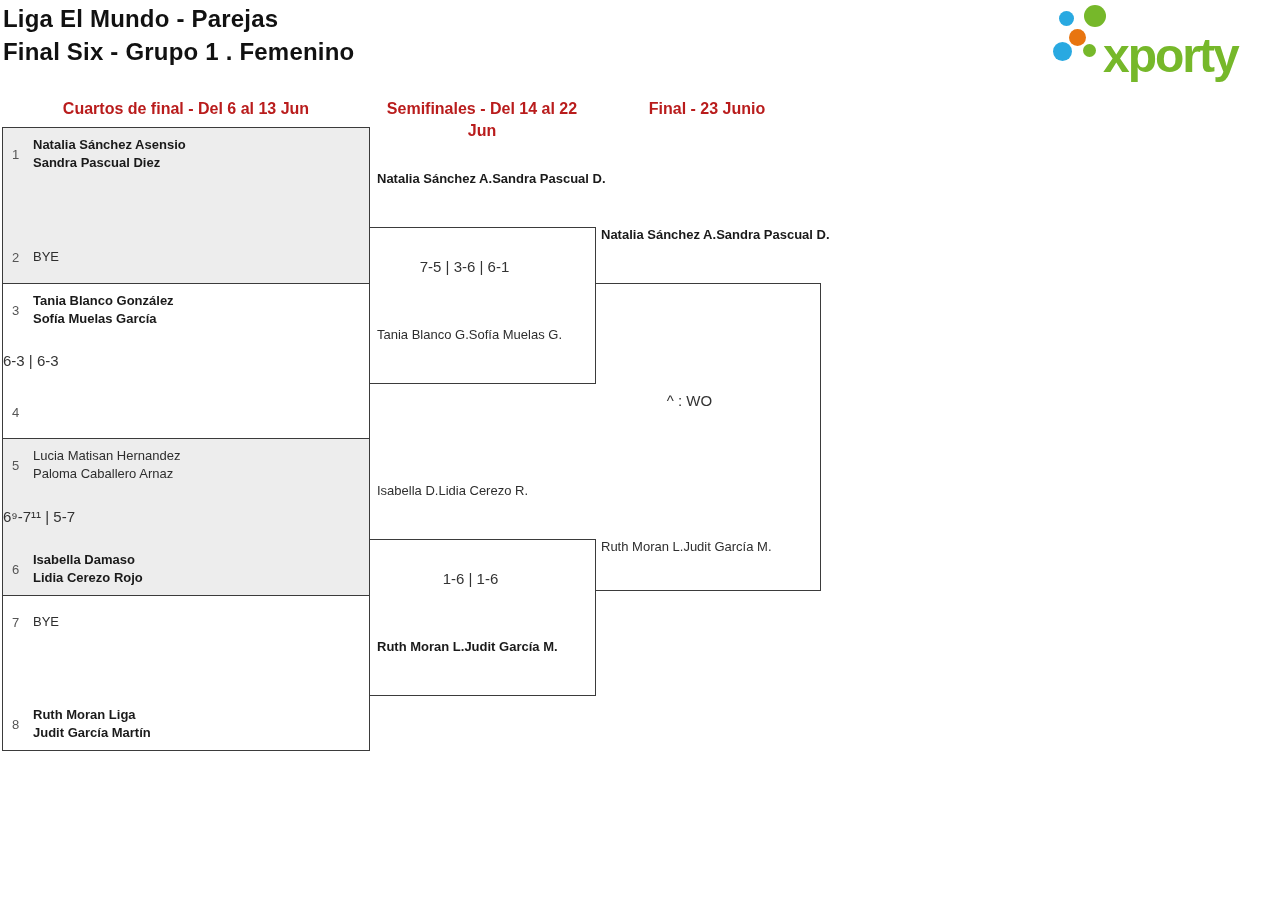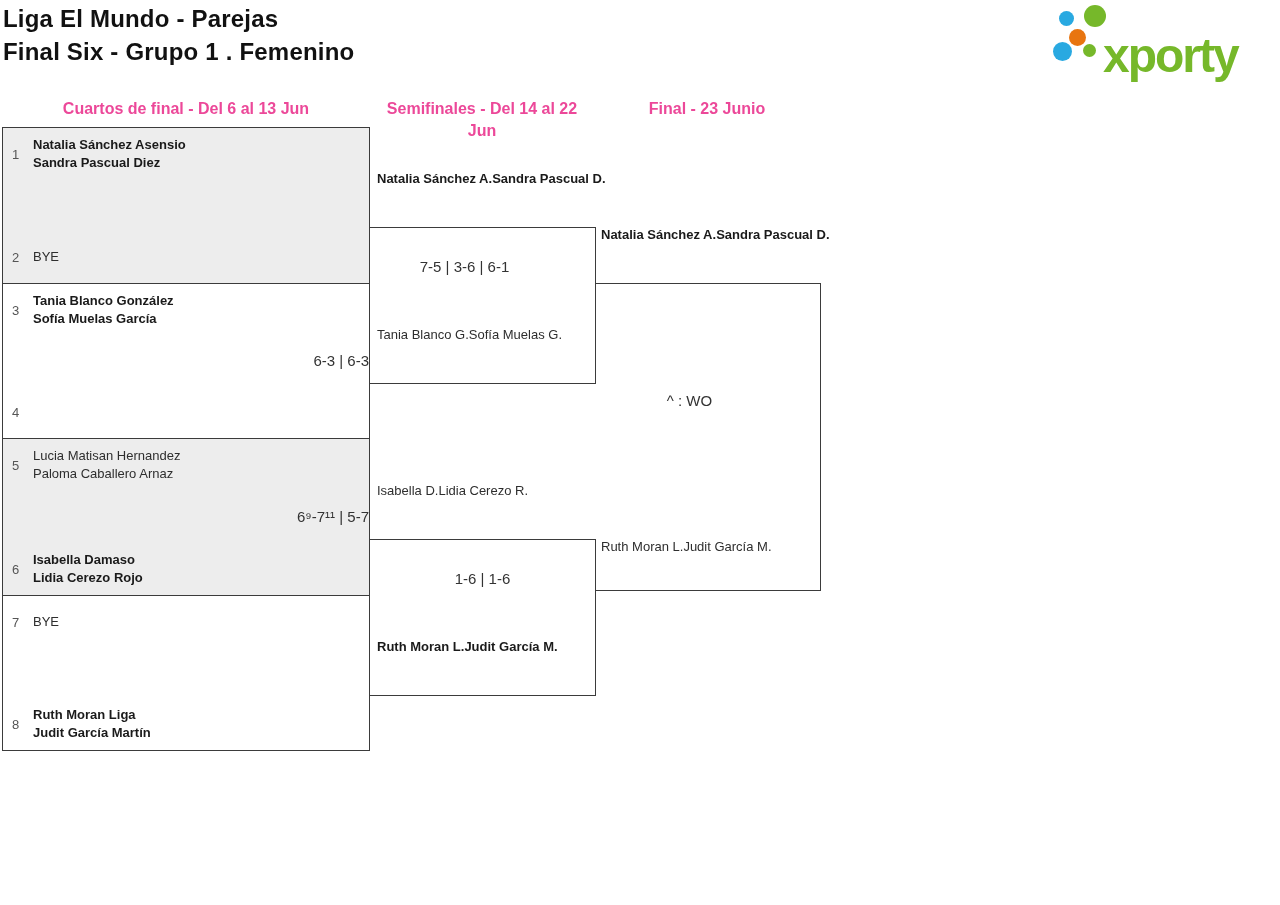--- a/index.html
+++ b/index.html
@@ -29,21 +29,21 @@
   .logo .d-green-small { left:38px; top:41px; width:13px; height:13px; }
   .logo-text {
     position:absolute; left:58px; top:6px;
     font-size:48px; font-weight:700; letter-spacing:-2px;
   }
 
   
   .round-header {
     position:absolute; top:98px;
     font-size:16px; font-weight:600; line-height:22px;
-    color:#ec4899; text-align:center;
+    color:#b91c1c; text-align:center;
   }
   .rh-qf    { left:2px;   width:368px; }
   .rh-sf    { left:372px; width:220px; }
   .rh-final { left:597px; width:220px; }
 
   
   .match {
     position:absolute;
     border:1px solid #3b3b3b;
   }
@@ -66,41 +66,41 @@
   }
   .prow.top { top:8px; }
   .prow.bot { bottom:8px; }
   .seed { width:14px; flex-shrink:0; font-size:13px; color:#555; text-align:left; }
   .names { display:flex; flex-direction:column; justify-content:center; min-height:36px; }
   .name { font-size:13px; line-height:18px; color:#2e2e2e; white-space:nowrap; }
   .name.w { font-weight:700; color:#1a1a1a; }
 
   .qf-score {
     position:absolute; left:0; right:0; top:50%; margin-top:-9px;
-    text-align:right; font-size:15px; line-height:18px; color:#333;
+    text-align:left; font-size:15px; line-height:18px; color:#333;
   }
 
   
   .flabel {
     position:absolute; height:36px;
     display:flex; flex-direction:row; justify-content:center;
   }
   .lbl-sf1-top   { left:377px; top:170px; }
   .lbl-sf1-bot   { left:377px; top:326px; }
   .lbl-sf2-top   { left:377px; top:482px; }
   .lbl-sf2-bot   { left:377px; top:638px; }
   .lbl-final-top { left:601px; top:226px; }
   .lbl-final-bot { left:601px; top:538px; }
 
   .fscore {
     position:absolute; width:189px; text-align:center;
     font-size:15px; line-height:18px; color:#333;
   }
   .score-sf1   { left:370px; top:258px; }
-  .score-sf2   { left:388px; top:570px; }
+  .score-sf2   { left:376px; top:570px; }
   .score-final { left:595px; top:392px; }
 </style>
 </head>
 <body>
 
 <div class="page-title">
   <div>Liga El Mundo - Parejas</div>
   <div>Final Six - Grupo 1 . Femenino</div>
 </div>
 

